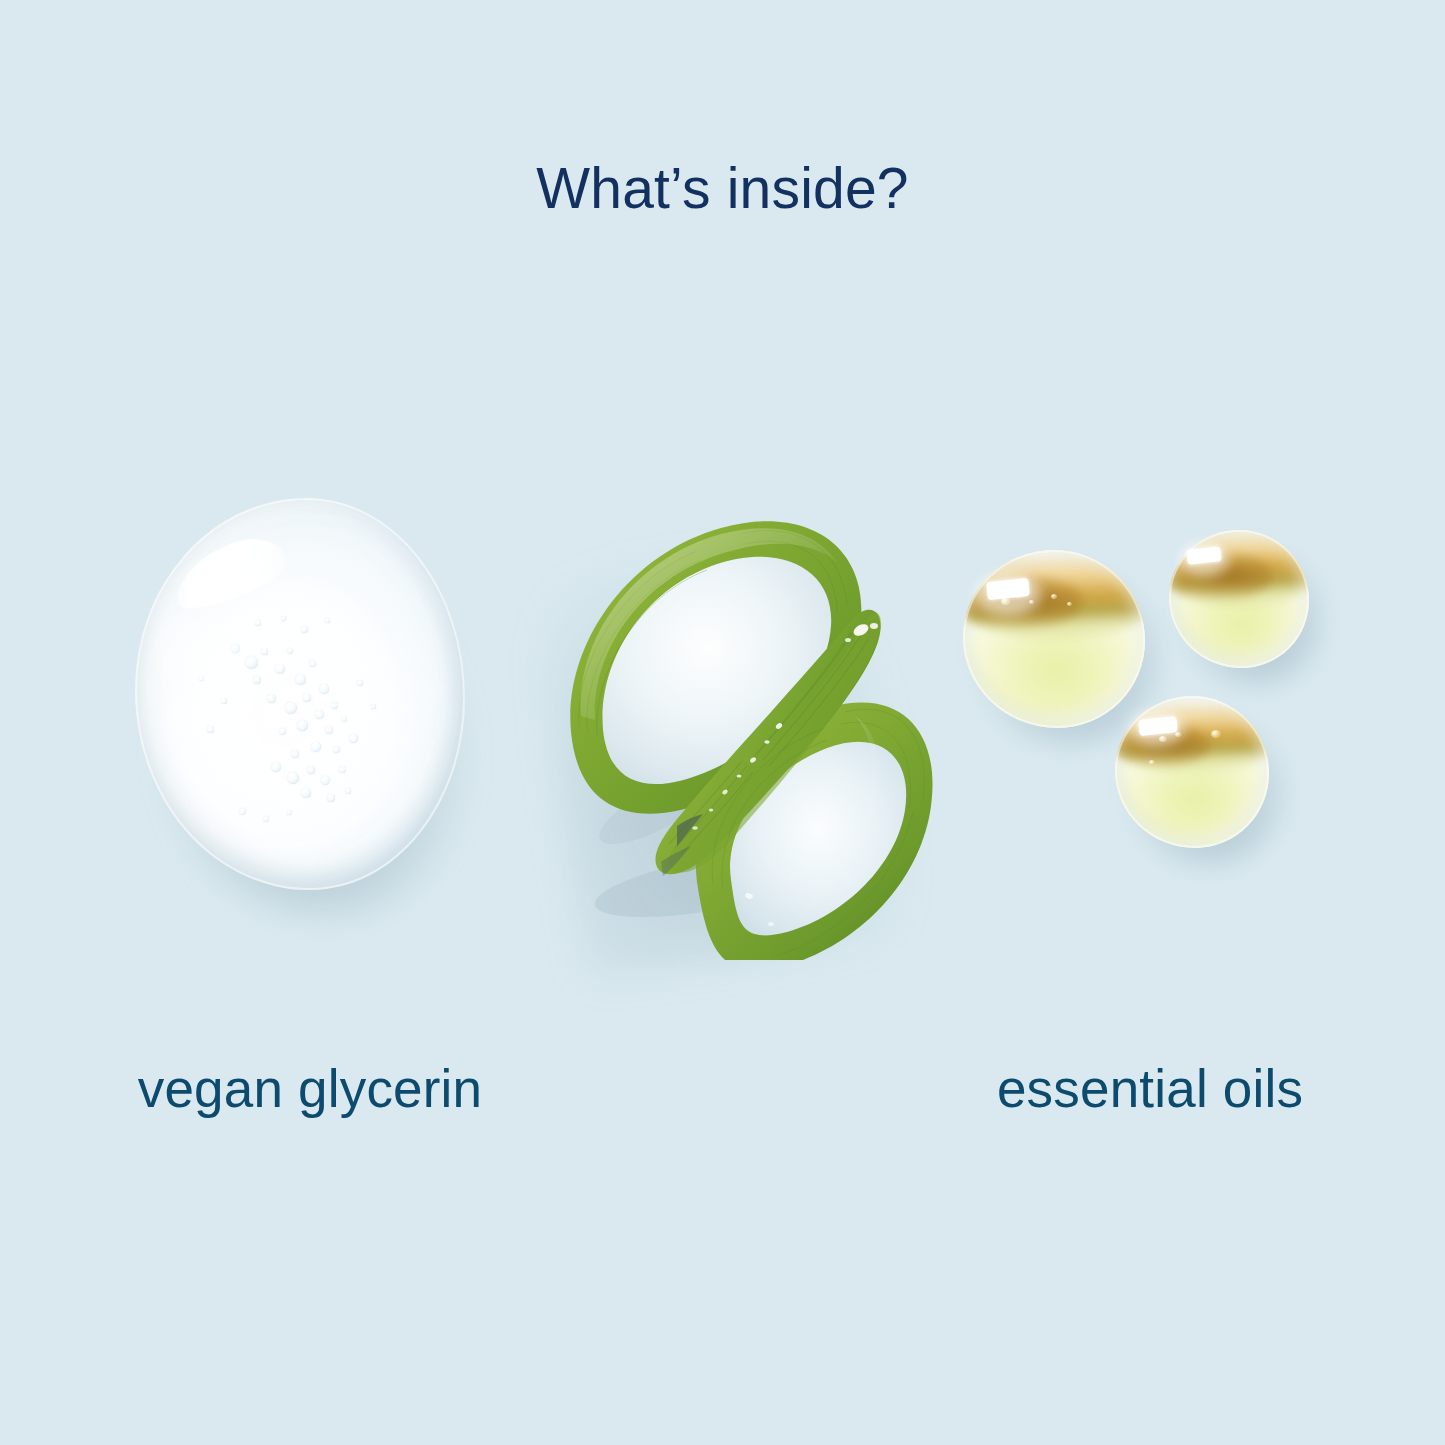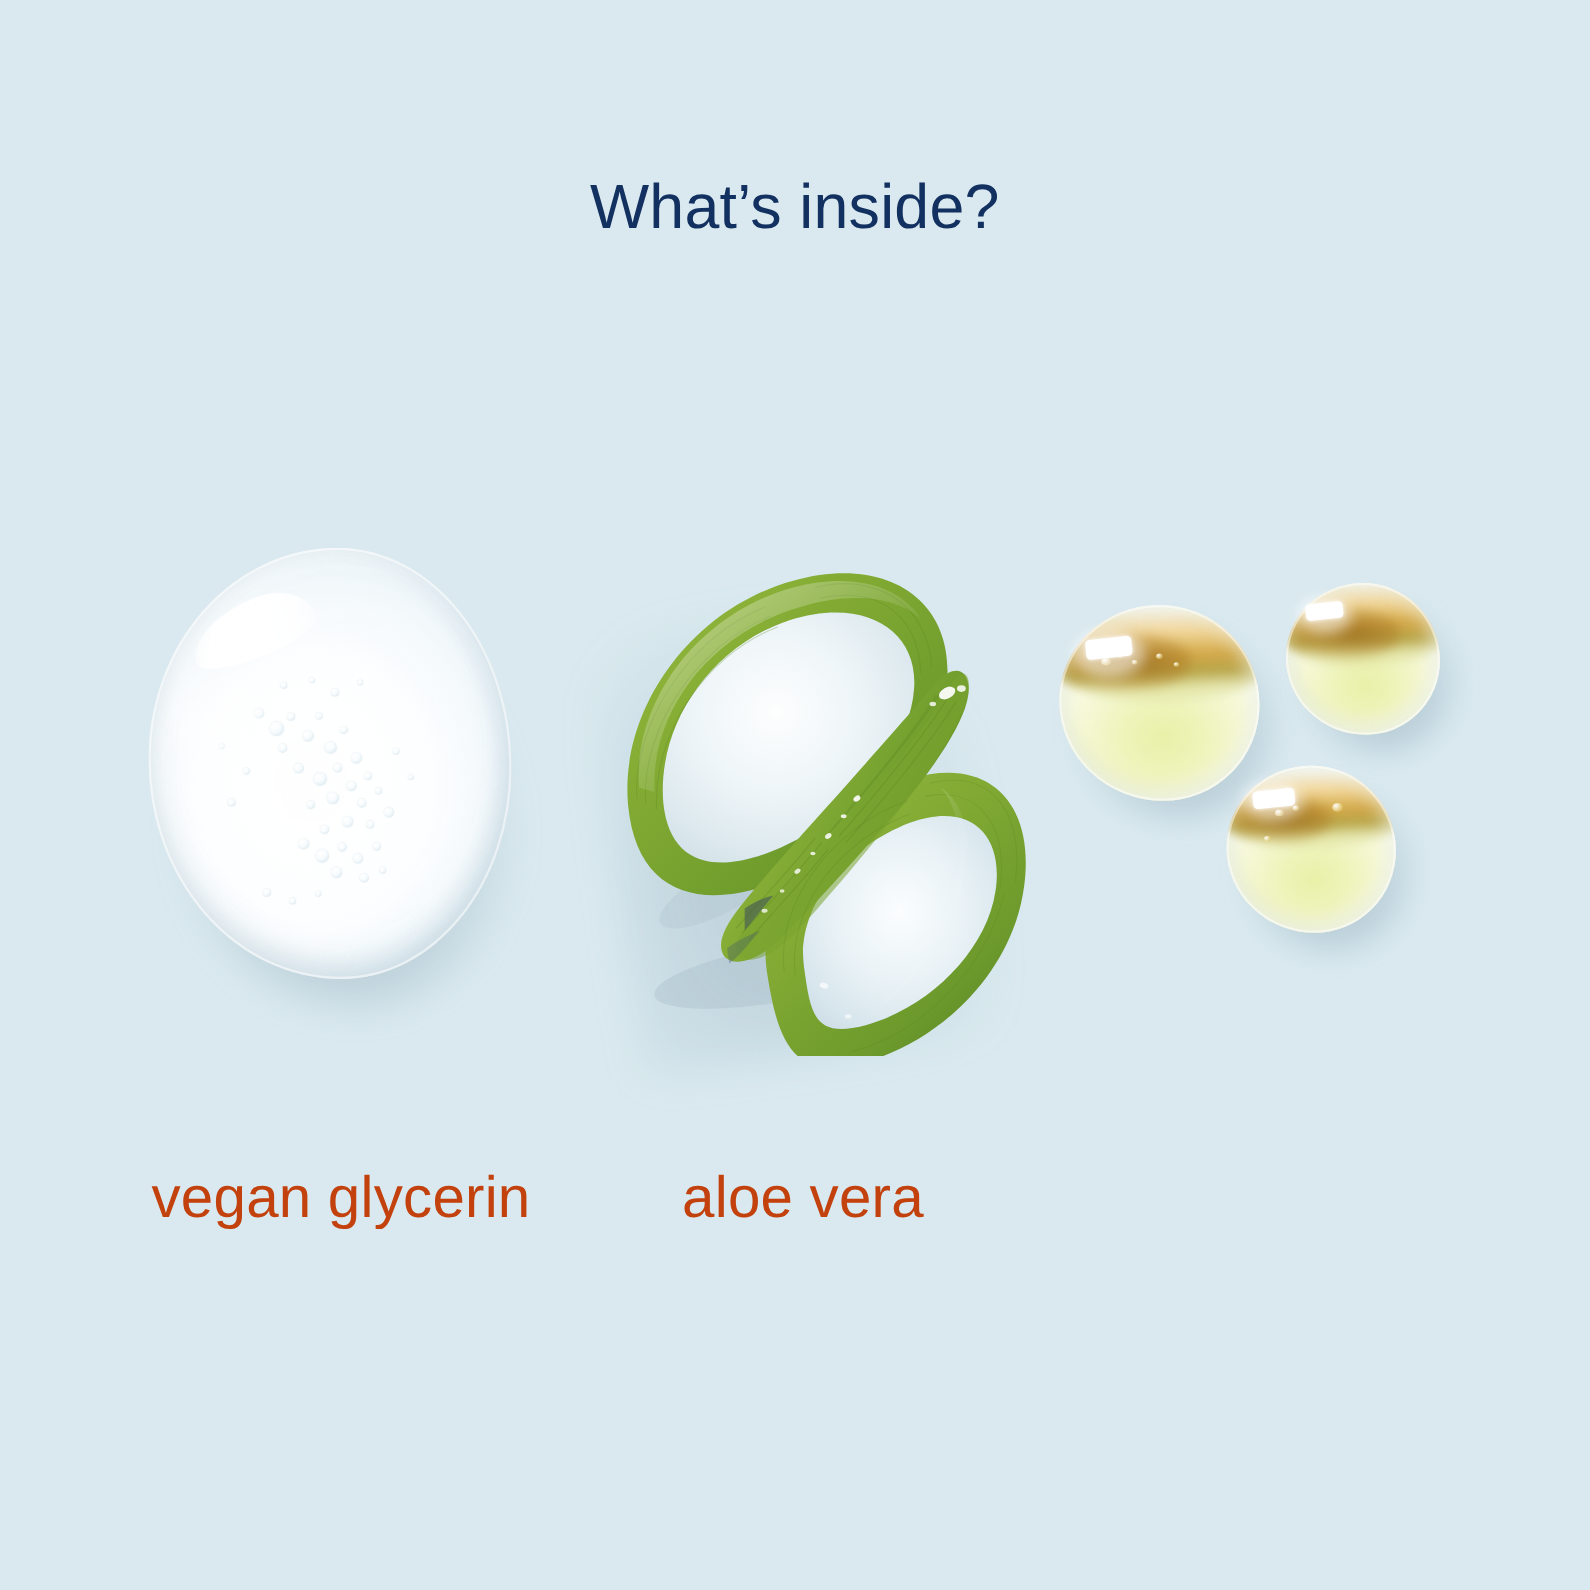--- a/index.html
+++ b/index.html
@@ -317,21 +317,21 @@
     width: 1445px;
     height: 80px;
   }
   .caption {
     position: absolute;
     top: 0;
     font-family: "Liberation Sans", sans-serif;
     font-size: 53px;
     font-weight: 300;
     letter-spacing: 0.2px;
-    color: #c2410c;
+    color: #0c4a6e;
     line-height: 1.0;
     white-space: nowrap;
     text-align: center;
   }
   .cap-1 { left: 95px;  width: 430px; }
   .cap-2 { left: 515px; width: 430px; }
   .cap-3 { left: 935px; width: 430px; }
 </style>
 </head>
 <body style="background: rgb(217, 233, 239);">
@@ -603,16 +603,16 @@
           <div class="drop-hl" style="left:24px; top:22px; width:38px; height:16px;"></div>
         </div>
 
       </div>
     </div>
 
   </div>
 
   <div class="captions">
     <div class="caption cap-1">vegan glycerin</div>
-    <div class="caption cap-2">aloe vera</div>
+    <div class="caption cap-3">essential oils</div>
   </div>
 
 </div>
 
 </body></html>

